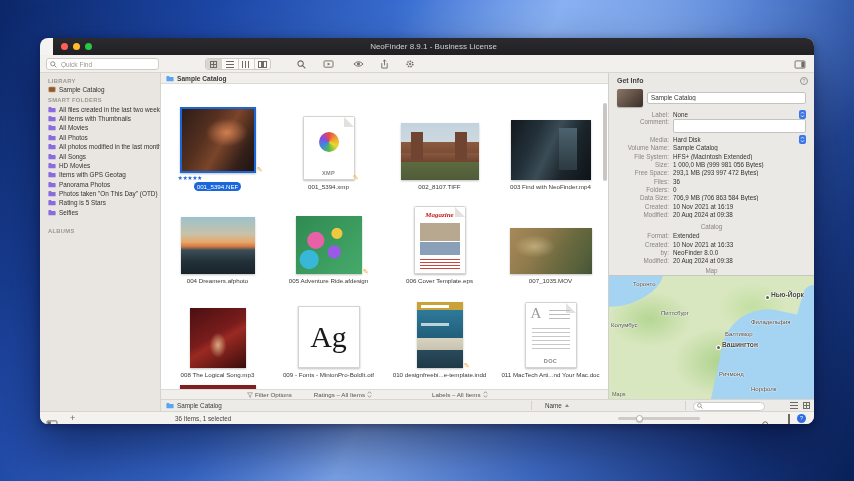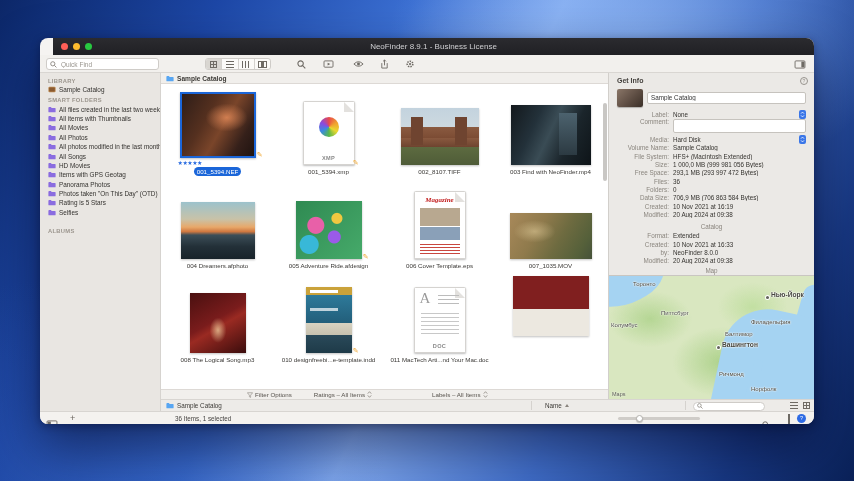--- a/index.html
+++ b/index.html
@@ -44,21 +44,21 @@
   .sb-header{font-size:5.8px;font-weight:bold;color:#9b958d;letter-spacing:.3px;padding:3px 0 1px 8px;}
   .sb-item{display:flex;align-items:center;gap:3px;height:9.4px;padding-left:8px;font-size:6.4px;color:#34322f;white-space:nowrap;overflow:hidden;}
   .sb-item svg{flex:0 0 auto;}
 
   .right-col{flex:1;display:flex;flex-direction:column;}
   .content-row{flex:1;display:flex;min-height:0;}
 
   
   .main{flex:1;background:#fff;display:flex;flex-direction:column;min-width:0;position:relative;}
   .main-header{height:11px;background:#f1efec;border-bottom:1px solid #ddd9d5;display:flex;align-items:center;gap:3px;padding-left:5px;font-size:6.6px;font-weight:bold;color:#3c3a36;}
-  .grid{flex:1;overflow:hidden;position:relative;display:grid;grid-template-columns:repeat(4,111px);grid-auto-rows:94px;padding:1px 0 0 1px;background:#fff;}
+  .grid{flex:1;overflow:hidden;position:relative;display:grid;grid-template-columns:repeat(4,111px);grid-auto-rows:94px;padding:16px 0 0 1px;background:#fff;}
   .cell{display:flex;flex-direction:column;align-items:center;justify-content:flex-end;padding-bottom:3px;}
   .cell.partial{justify-content:flex-start;padding-top:3px;}
   .thumbzone{position:relative;display:flex;align-items:flex-end;justify-content:center;margin-bottom:2px;}
   .thumb{position:relative;flex:0 0 auto;box-shadow:0 1px 2px rgba(0,0,0,.25);}
   .thumb.selhl{border:2px solid #1b66d9;}
   .pencil{position:absolute;font-size:7px;color:#efa32a;text-shadow:0 0 1px #fff;line-height:1;}
   .stars{height:7px;line-height:7px;font-size:6px;letter-spacing:-.5px;color:#2a6ce0;width:80px;text-align:left;}
   .flabel{height:9px;line-height:9px;font-size:6.2px;color:#3a3835;max-width:106px;white-space:nowrap;overflow:hidden;padding:0 3px;border-radius:4.5px;}
   .flabel.sel{background:#1b66d9;color:#fff;}
 
@@ -403,20 +403,28 @@
               </div>
 
               <div class="cell">
                 <div class="thumbzone">
                     <div class="thumb t-mp3"></div>
                   </div>
                 <div class="flabel">008 The Logical Song.mp3</div>
               </div>
               <div class="cell">
                 <div class="thumbzone">
+                    <div class="thumb t-otf">
+                      <span class="ag">Ag</span>
+                    </div>
+                  </div>
+                <div class="flabel">009 - Fonts - MinionPro-BoldIt.otf</div>
+              </div>
+              <div class="cell">
+                <div class="thumbzone">
                     <div class="thumb t-indd"></div>
                     <span class="pencil" style="right:-7px;bottom:-1px;">✎</span>
                   </div>
                 <div class="flabel">010 designfreebi...e-template.indd</div>
               </div>
               <div class="cell">
                 <div class="thumbzone">
                     <div class="thumb page t-doc">
                       <span class="doc-a">A</span>
                       <div class="doc-lines1"></div>

